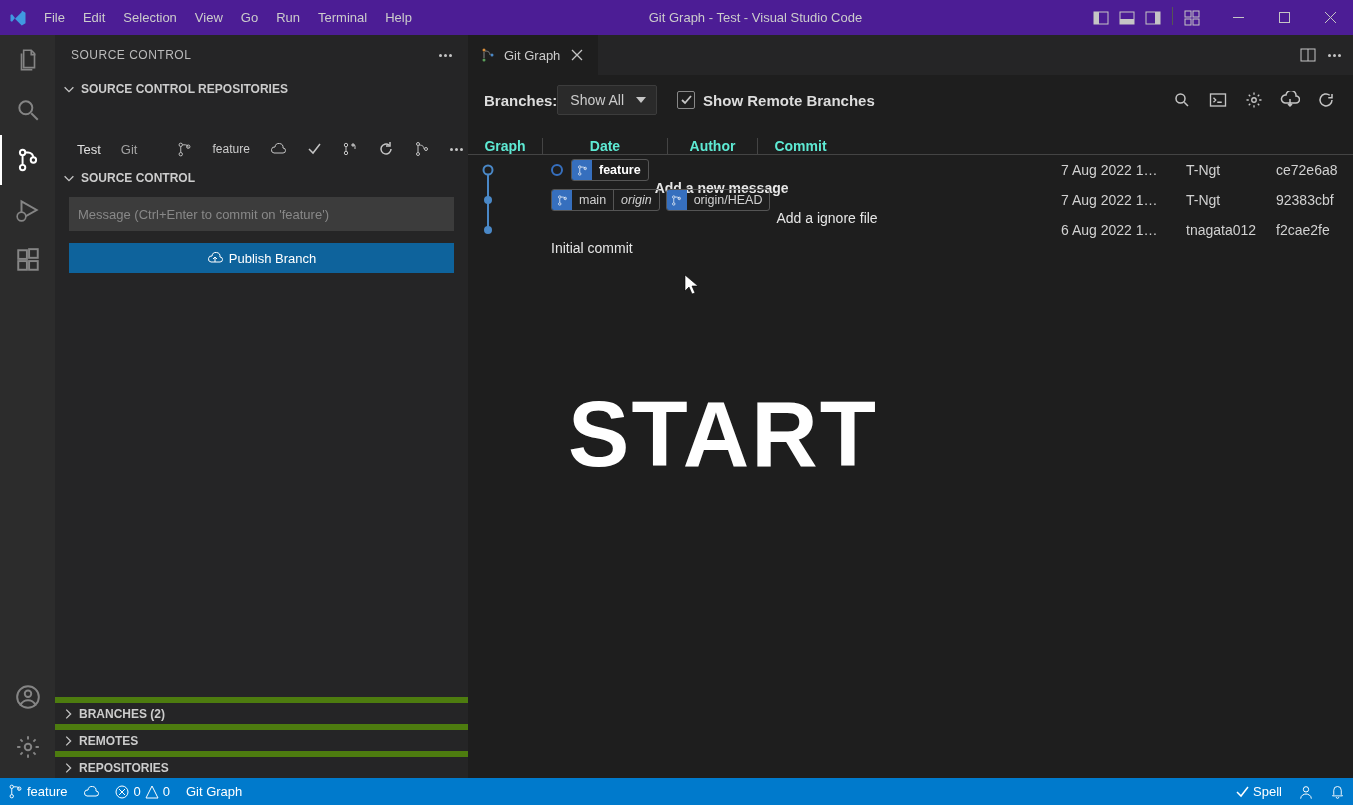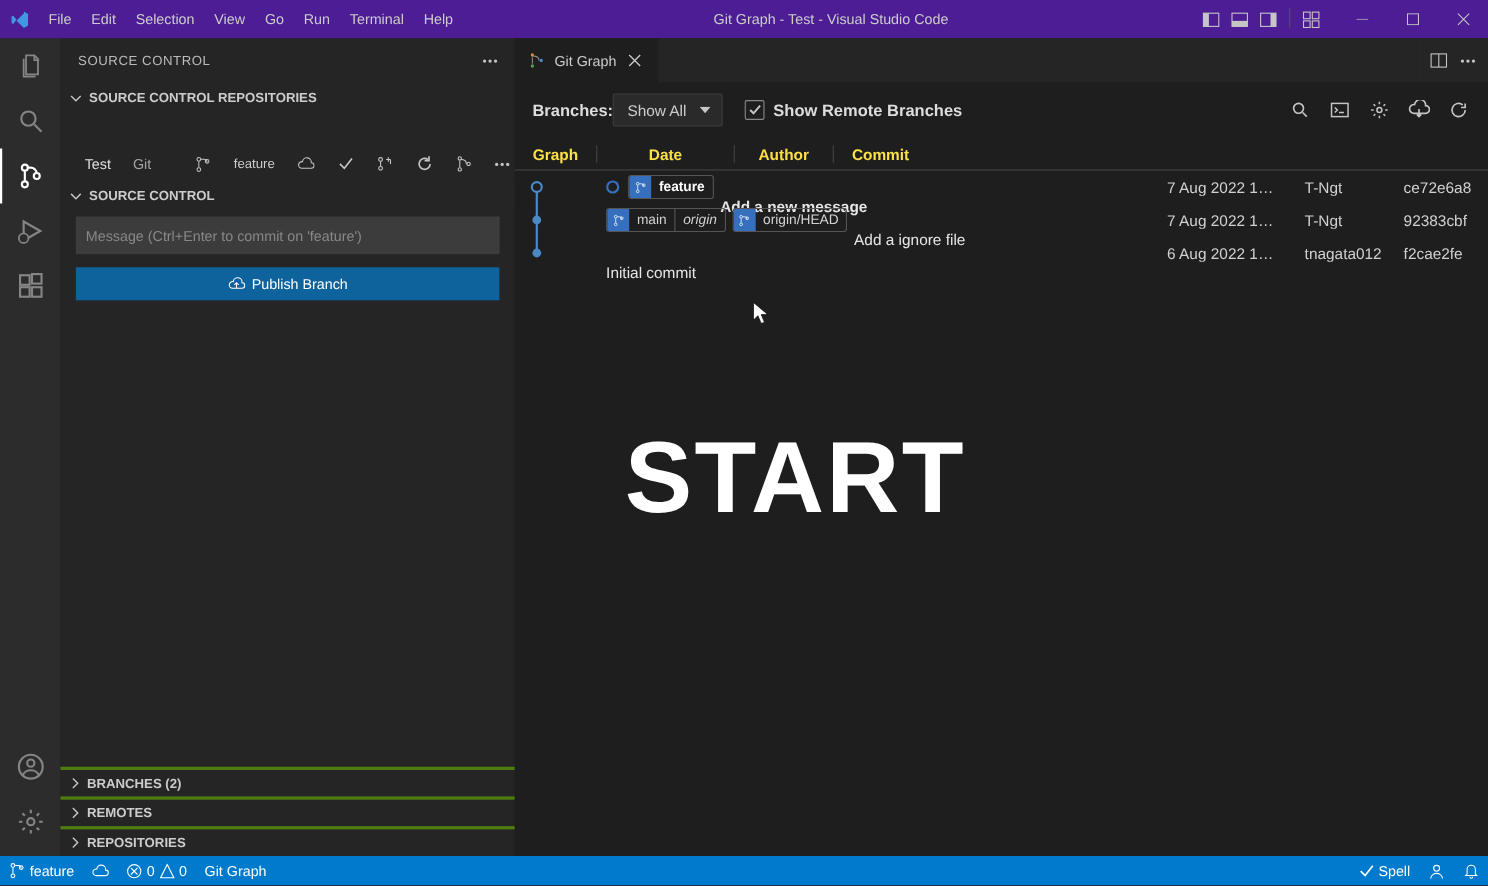--- a/index.html
+++ b/index.html
@@ -41,21 +41,21 @@
 .repo-row .tool-icon { width: 20px; height: 20px; display: flex; align-items: center; justify-content: center; color: #c5c5c5; }
 .repo-row .badge { background: #4d4d4d; color: #ffffff; border-radius: 10px; min-width: 18px; height: 18px; display: flex; align-items: center; justify-content: center; font-size: 12px; margin-left: 4px; padding: 0 6px; }
 
 .commit-input { margin: 6px 14px; }
 .commit-input input { width: 100%; height: 30px; background: #3c3c3c; border: 1px solid #3c3c3c; color: #cccccc; padding: 16px 8px; font-size: 13px; outline: none; }
 .commit-input input::placeholder { color: #888888; }
 
 .publish-btn { margin: 6px 14px; height: 30px; background: #0e639c; color: #ffffff; display: flex; align-items: center; justify-content: center; gap: 6px; font-size: 13px; cursor: pointer; border: none; width: calc(100% - 28px); }
 
 .sidebar-spacer { flex: 1; }
-.collapsed-section { height: 27px; display: flex; align-items: center; gap: 4px; padding: 0 6px; font-size: 12px; font-weight: 600; border-top: 3px solid #4d7c0f; }
+.collapsed-section { height: 27px; display: flex; align-items: center; gap: 4px; padding: 0 6px; font-size: 12px; font-weight: 600; border-top: 6px solid #4d7c0f; }
 
 
 .editor { flex: 1; background: #1e1e1e; display: flex; flex-direction: column; }
 .tabs-row { height: 40px; background: #252526; display: flex; align-items: stretch; }
 .tab { background: #1e1e1e; display: flex; align-items: center; padding: 0 12px; gap: 8px; font-size: 13px; border-right: 1px solid #252526; }
 .tab .tab-icon { display: flex; align-items: center; justify-content: center; }
 .tab .tab-close { width: 18px; height: 18px; display: flex; align-items: center; justify-content: center; color: #c5c5c5; }
 .tabs-row .tab-spacer { flex: 1; background: #252526; }
 .tabs-row .tab-actions { background: #252526; display: flex; align-items: center; gap: 12px; padding: 0 12px; }
 
@@ -66,21 +66,21 @@
 .gg-select { background: #2a2a2a; border: 1px solid #3c3c3c; color: #cccccc; height: 30px; padding: 0 32px 0 12px; font-size: 14px; position: relative; display: flex; align-items: center; border-radius: 2px; }
 .gg-select .tri { position: absolute; right: 10px; }
 .gg-check-row { display: flex; align-items: center; gap: 8px; font-weight: 600; color: #dddddd; font-size: 15px; }
 .gg-check { width: 18px; height: 18px; border: 1px solid #888; display: flex; align-items: center; justify-content: center; border-radius: 2px; }
 .gg-actions { display: flex; align-items: center; gap: 14px; color: #c5c5c5; }
 .gg-actions .gg-act { width: 22px; height: 22px; display: flex; align-items: center; justify-content: center; }
 
 
 .gg-table { width: 100%; }
 .gg-head-row, .gg-body-row { display: flex; align-items: center; height: 30px; }
-.gg-head-row { border-bottom: 1px solid #444444; font-weight: 600; color: #fde047; font-size: 14px; }
+.gg-head-row { border-bottom: 1px solid #444444; font-weight: 600; color: #5eead4; font-size: 14px; align-items: flex-end; }
 .col-graph { width: 75px; text-align: center; border-right: 1px solid #444444; }
 .col-desc { flex: 1; padding: 0 8px; border-right: 1px solid #444444; display: flex; align-items: center; gap: 6px; }
 .col-date { width: 125px; padding: 0 8px; border-right: 1px solid #444444; white-space: nowrap; overflow: hidden; text-overflow: ellipsis; }
 .col-author { width: 90px; padding: 0 8px; border-right: 1px solid #444444; white-space: nowrap; overflow: hidden; text-overflow: ellipsis; }
 .col-commit { width: 85px; padding: 0 8px; }
 .gg-head-row .col-desc, .gg-head-row .col-date, .gg-head-row .col-author, .gg-head-row .col-commit { justify-content: center; display: flex; }
 .gg-head-row .col-graph { display: flex; justify-content: center; }
 
 .gg-body { position: relative; }
 .gg-body-row { font-size: 14px; color: #d1d1d1; }

